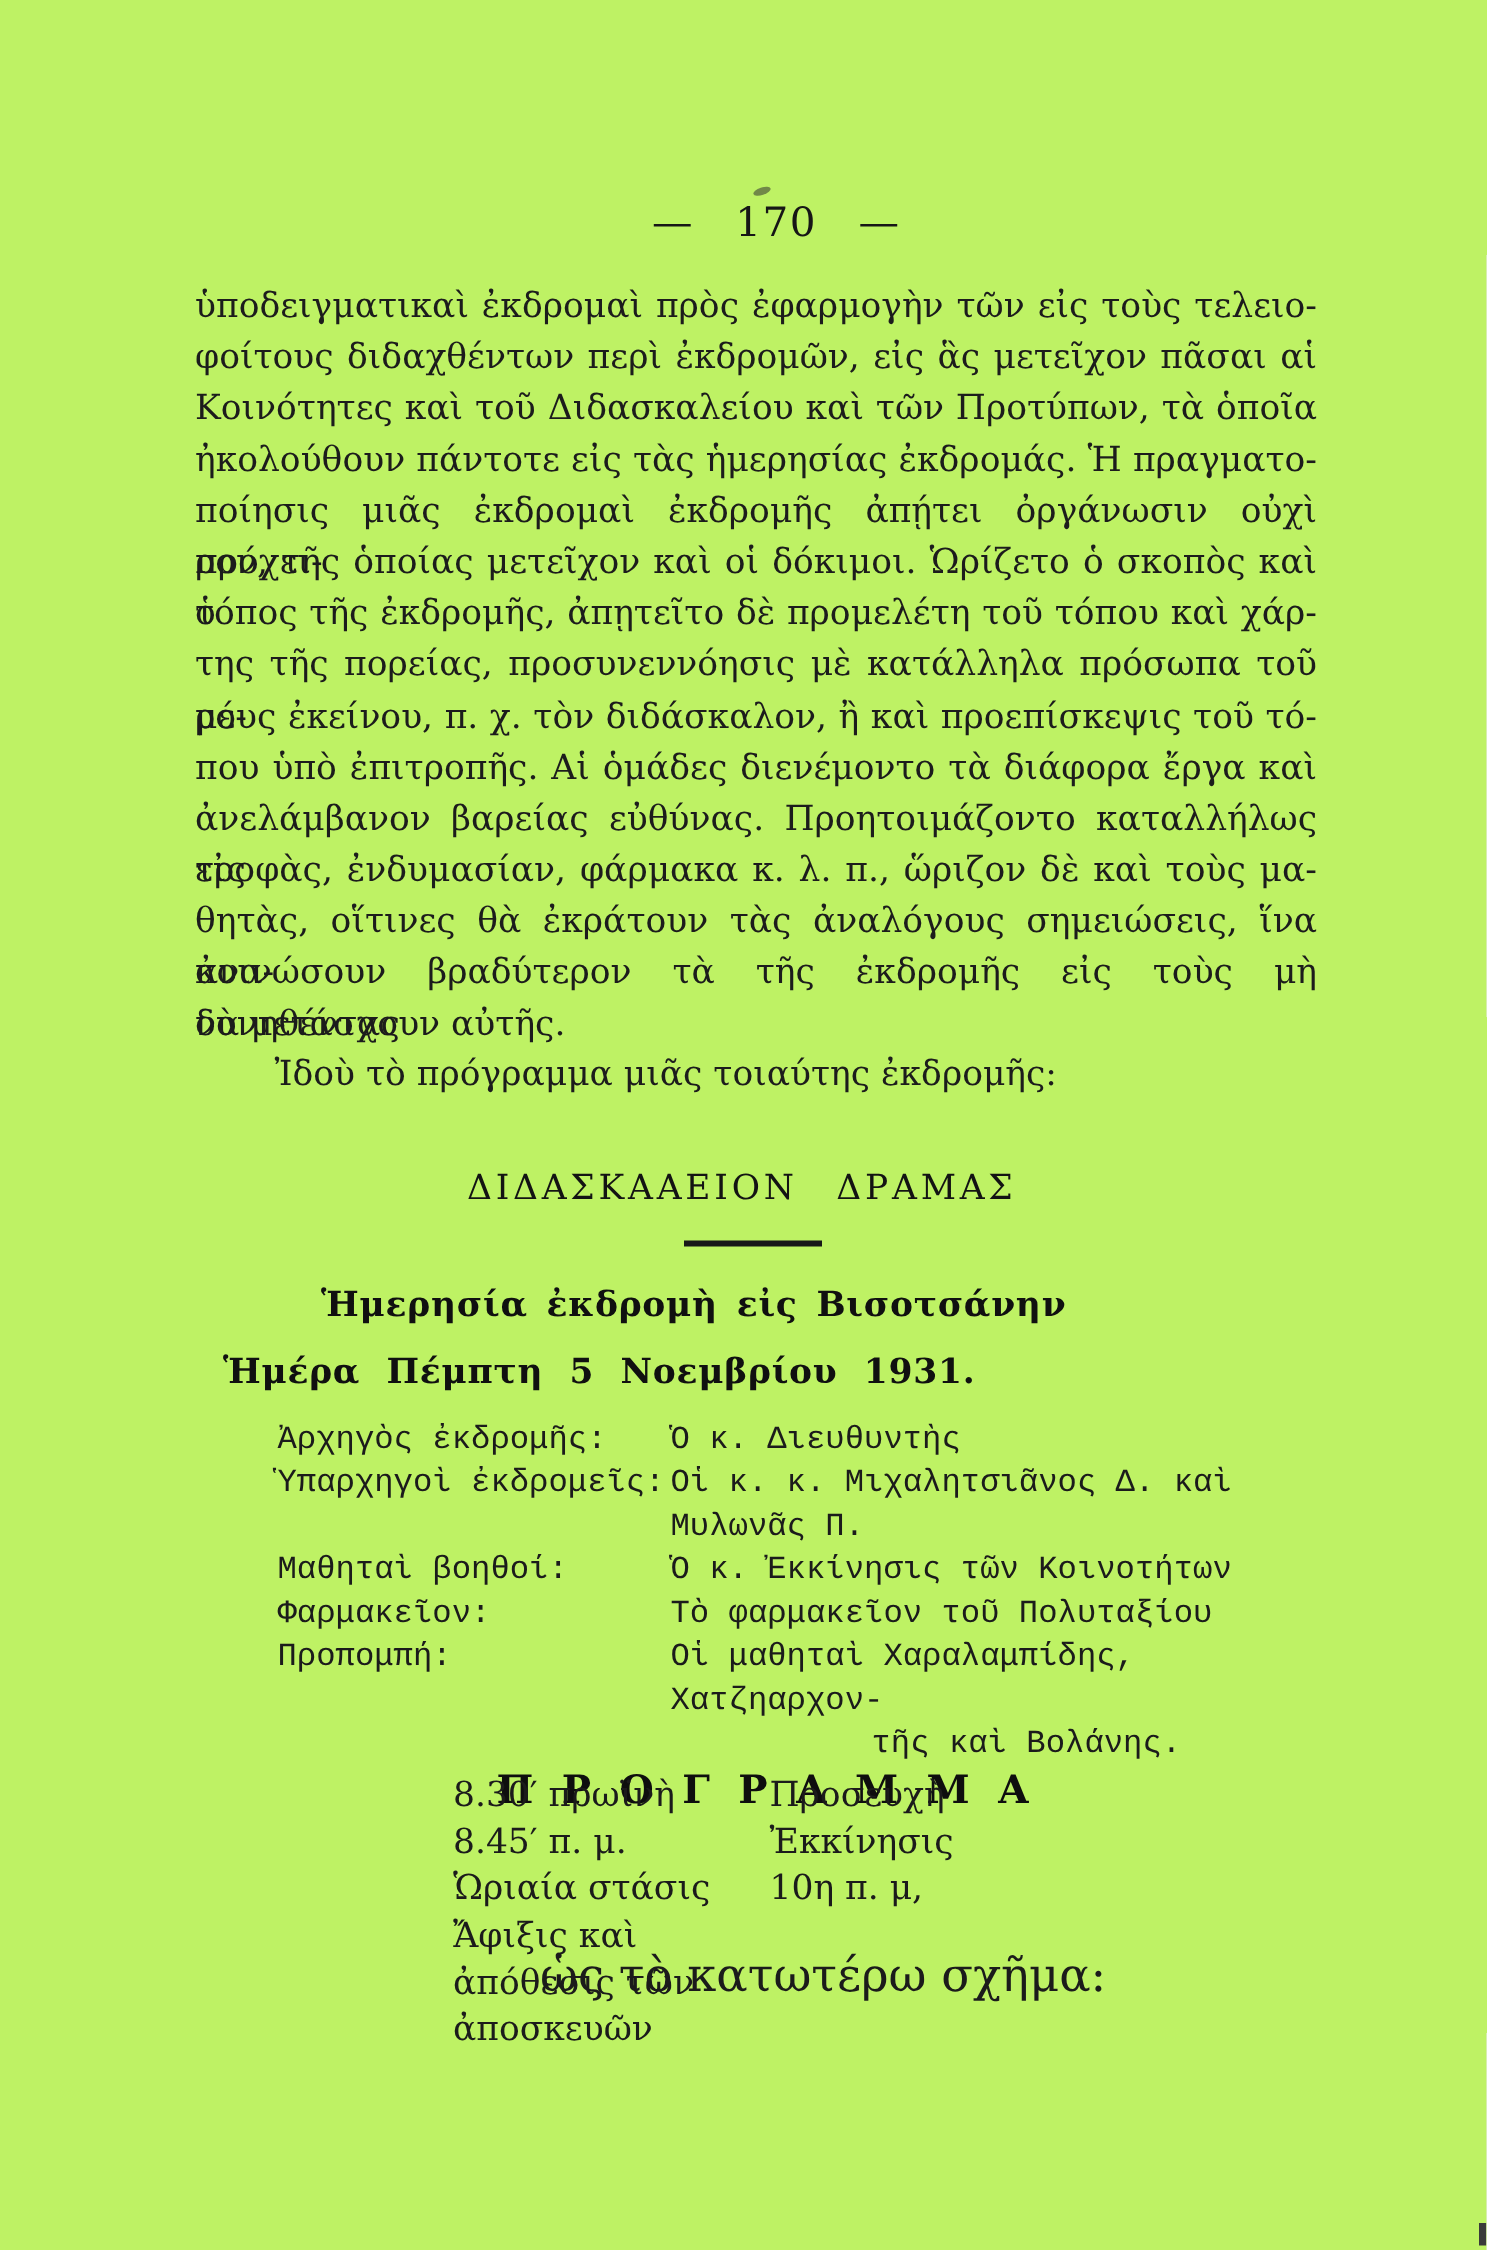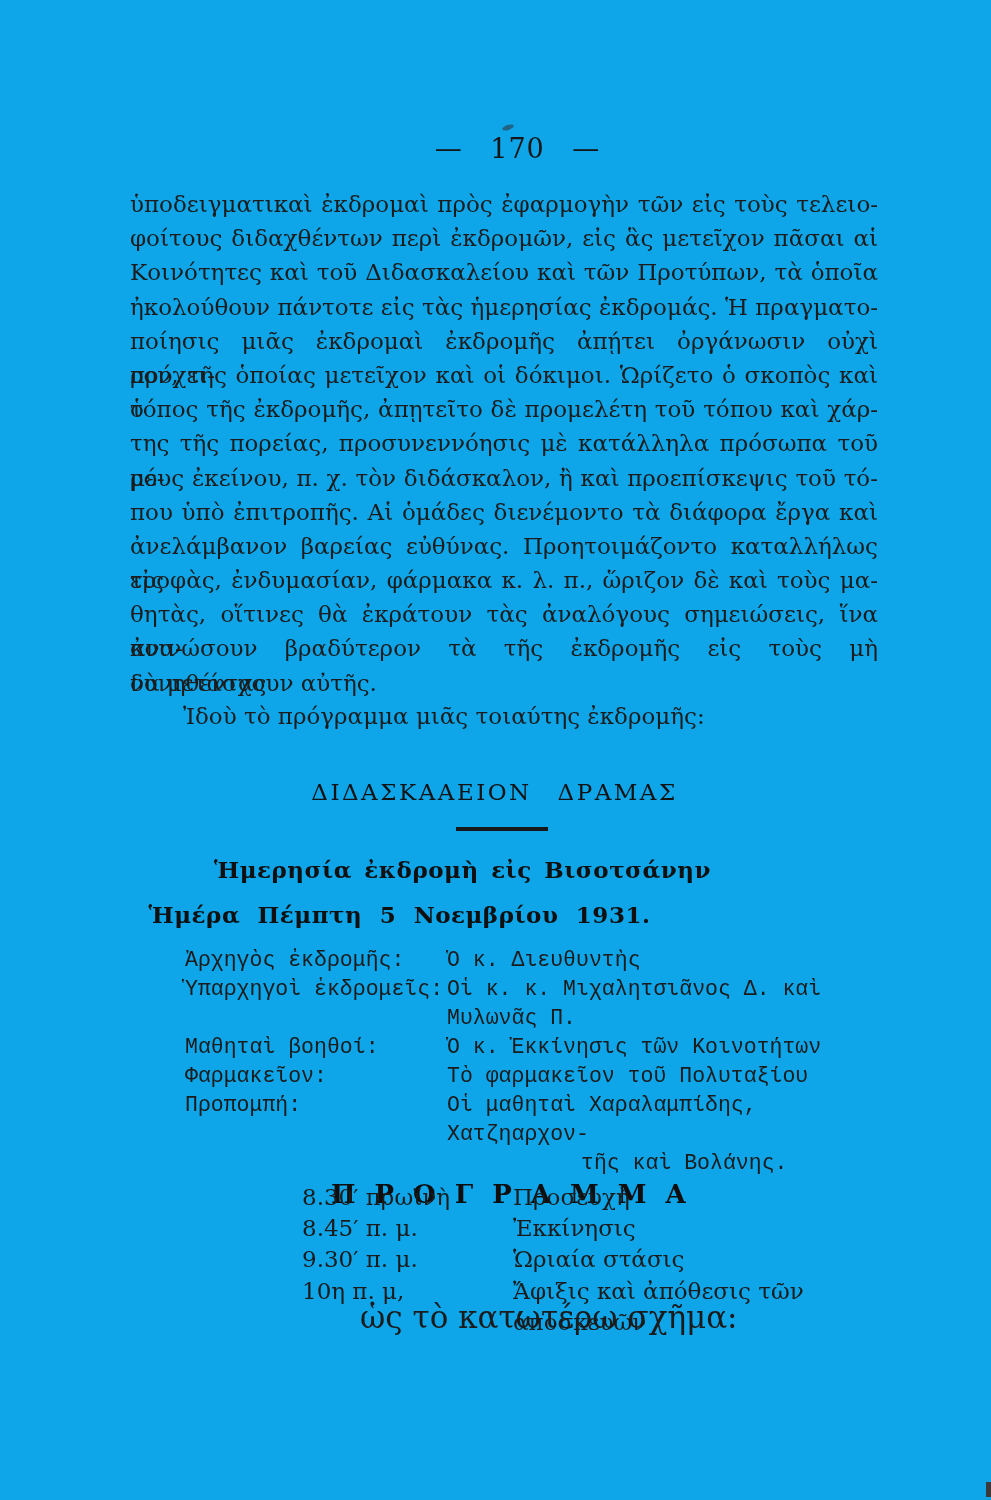--- a/index.html
+++ b/index.html
@@ -1,19 +1,19 @@
 <!DOCTYPE html>
 <html><head>
 <meta charset="utf-8">
 <style>
   html,body{margin:0;padding:0;background:#e9e9e9;}
   .page{
     position:relative;
     width:991px;height:1500px;
-    background:#0ea5e9;
+    background:#bef264;
     overflow:hidden;
     font-family:"DejaVu Serif", serif;
     color:#1e1e1e;
   }
   .page-number{
     position:absolute;top:133px;left:0;right:0;
     text-align:center;
     padding-left:44px;
     font-size:27px;
     letter-spacing:1px;
@@ -140,21 +140,20 @@
     <div class="cont">τῆς καὶ Βολάνης.</div>
   </div>
 
   <div class="prog-heading">ΠΡΟΓΡΑΜΜΑ</div>
 
   <div class="schedule">
     <div>8.30′ πρωϊνὴ</div>
     <div>Προσευχὴ</div>
     <div>8.45′ π. μ.</div>
     <div>Ἐκκίνησις</div>
-    <div>9.30′ π. μ.</div>
     <div>Ὡριαία στάσις</div>
     <div>10η π. μ,</div>
     <div>Ἄφιξις καὶ ἀπόθεσις τῶν ἀποσκευῶν</div>
   </div>
 
   <div class="note">ὡς τὸ κατωτέρω σχῆμα:</div>
 
   <div class="corner-speck"></div>
 </div>
 

